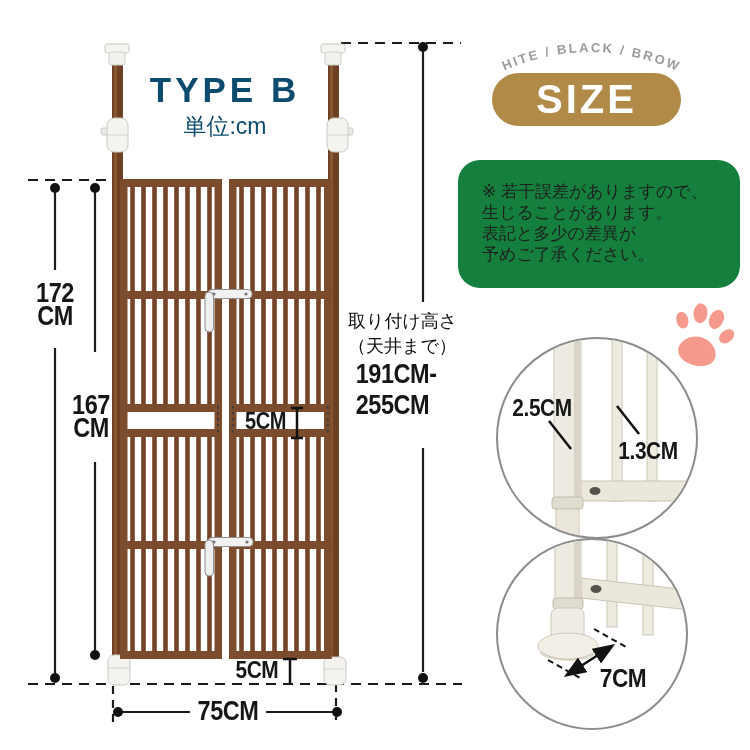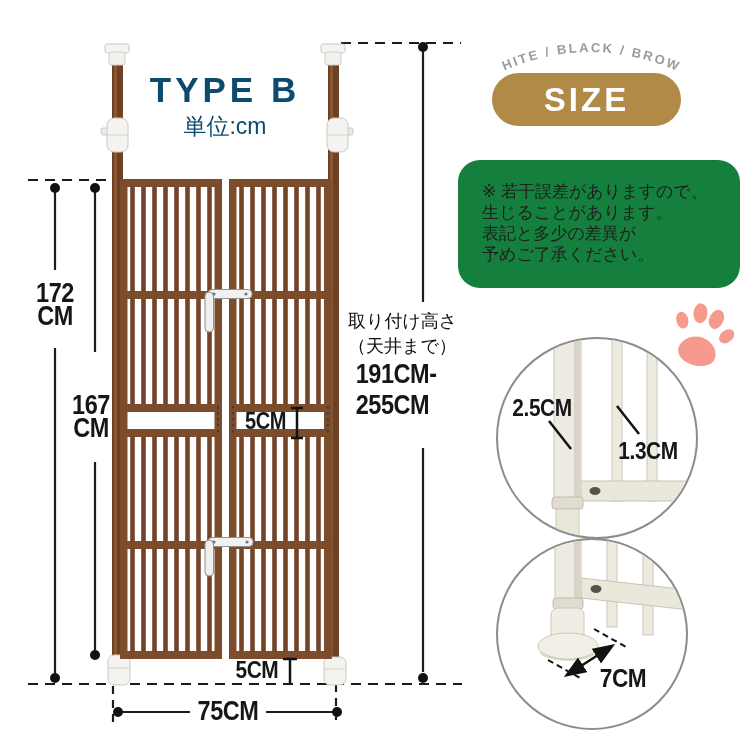--- a/index.html
+++ b/index.html
@@ -8,21 +8,21 @@
   .abs{position:absolute;}
   svg.diagram{position:absolute;left:0;top:0;}
   
   .num{font-weight:bold;color:#161616;transform:scaleX(.87);transform-origin:center;
        white-space:nowrap;letter-spacing:-.5px;}
   .stack{text-align:center;line-height:.85;}
   .type-label{font-size:35px;font-weight:bold;letter-spacing:4px;color:#0c4a6e;
               text-align:center;white-space:nowrap;}
   .unit-label{font-size:23px;color:#0c4a6e;text-align:center;white-space:nowrap;}
   .size-pill{background:#b18a47;border-radius:27px;text-align:center;}
-  .size-pill span{color:#fff;font-weight:bold;font-size:33px;letter-spacing:3px;line-height:53px;}
+  .size-pill span{color:#fff;font-weight:bold;font-size:40px;letter-spacing:3px;line-height:53px;}
   .note-box{background:#15803d;border-radius:22px;color:#1e1e1e;font-size:17px;
             line-height:21px;padding:21px 0 0 24px;box-sizing:border-box;}
   .install{width:118px;text-align:left;color:#111;}
   .install .t1,.install .t2{font-size:18px;line-height:25px;white-space:nowrap;}
   .install .r{font-size:27px;line-height:31px;}
   .install .r:first-of-type{margin-top:7px;}
   .arcText{font-size:13px;letter-spacing:2.2px;fill:#9b9b9b;font-weight:bold;}
 </style>
 </head>
 <body>

